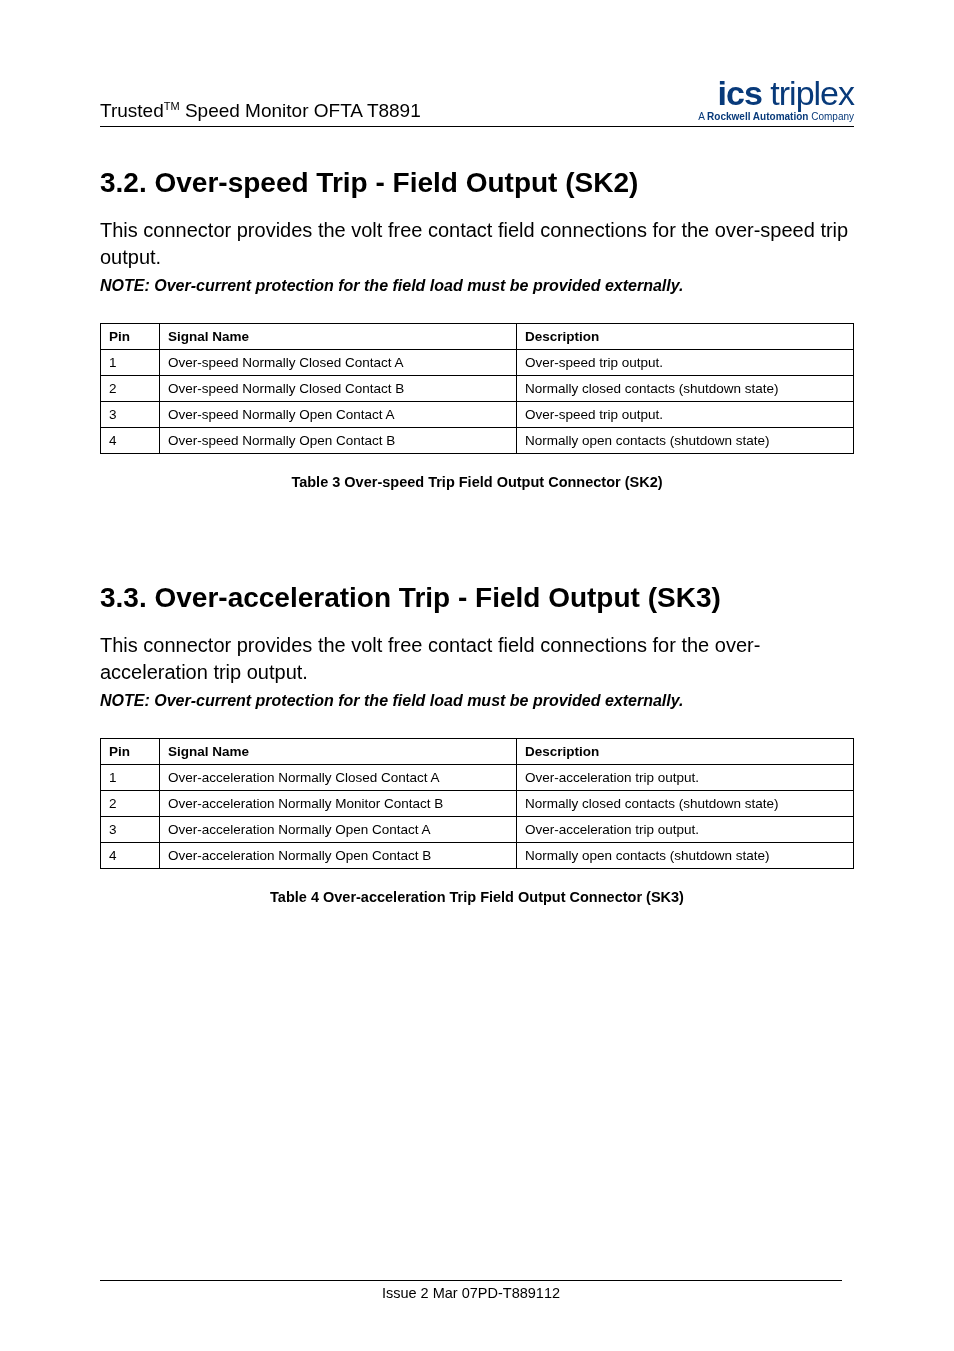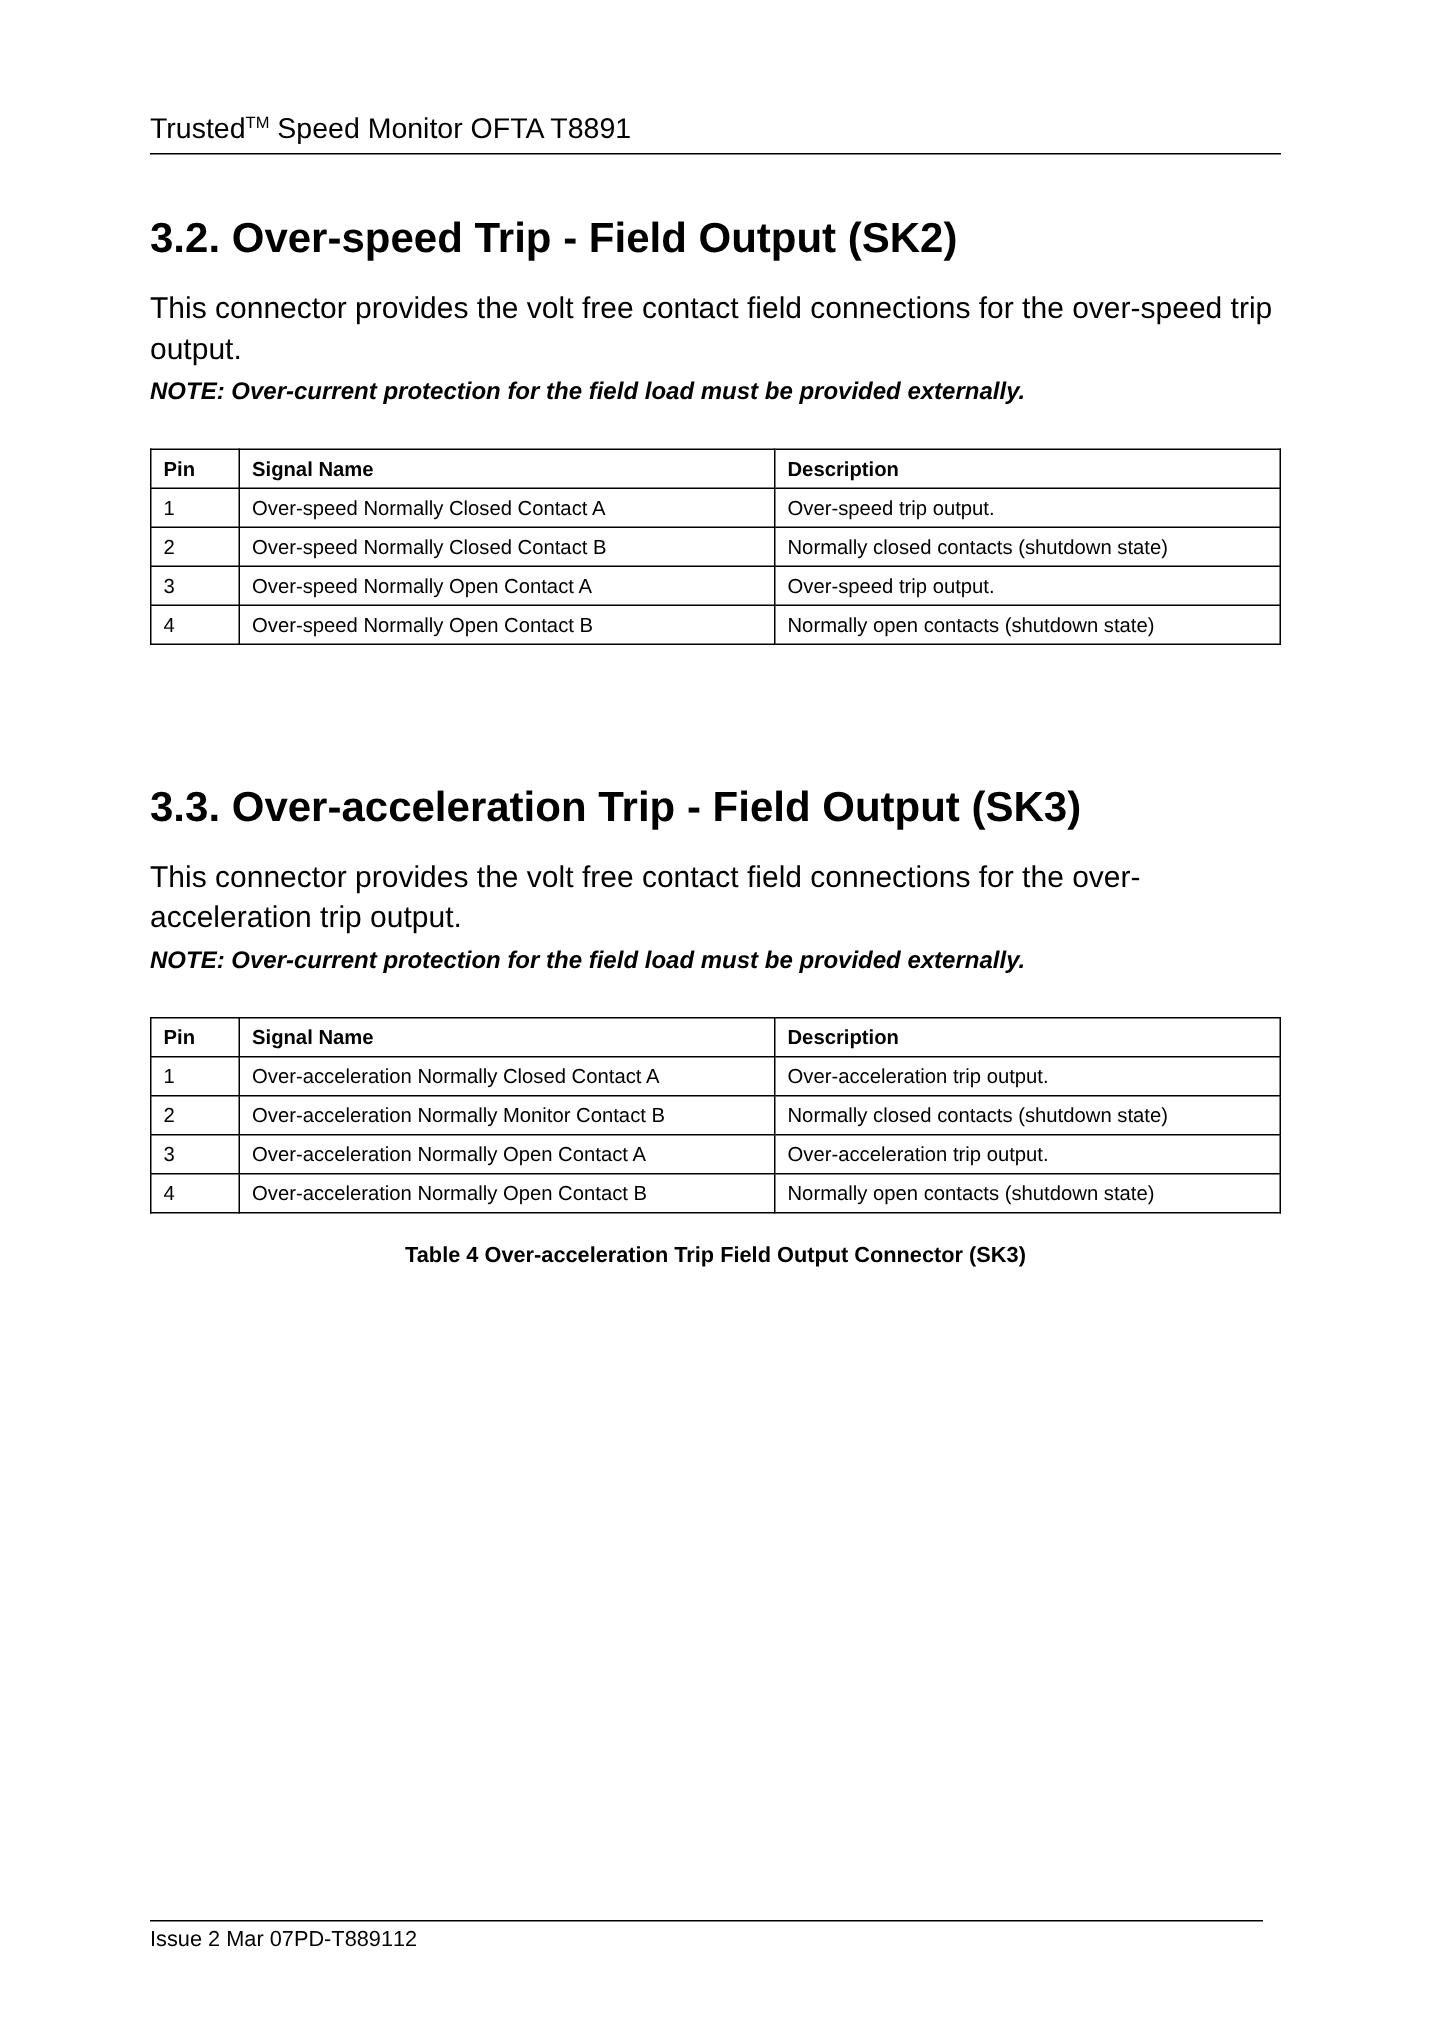--- a/index.html
+++ b/index.html
@@ -91,33 +91,41 @@
   .section-gap { height: 52px; }
 
   .footer {
     position: absolute;
     left: 100px;
     right: 112px;
     bottom: 50px;
     border-top: 1px solid #000;
     padding-top: 4px;
     display: flex;
-    justify-content: flex-start;
+    justify-content: center;
     font-size: 14.5px;
   }
 </style>
 </head>
 <body>
 
 <div class="page">
 
   <div class="header">
     <div class="header-left">
       <span>Trusted</span><sup>TM</sup><span> Speed Monitor OFTA T8891</span>
     </div>
+    <div class="logo">
+      <div class="logo-top">
+        <span class="ics-bold">ics</span><span> triplex</span>
+      </div>
+      <div class="logo-sub">
+        <span>A </span><span class="rockwell">Rockwell Automation</span><span> Company</span>
+      </div>
+    </div>
   </div>
 
   <h2 class="section">3.2. Over-speed Trip - Field Output (SK2)</h2>
   <p class="body">This connector provides the volt free contact field connections for the over-speed trip output.</p>
   <p class="note">NOTE: Over-current protection for the field load must be provided externally.</p>
 
   <table class="pin-table">
     <thead>
       <tr>
         <th class="col-pin">Pin</th>
@@ -141,20 +149,21 @@
         <td>Over-speed Normally Open Contact A</td>
         <td>Over-speed trip output.</td>
       </tr>
       <tr>
         <td>4</td>
         <td>Over-speed Normally Open Contact B</td>
         <td>Normally open contacts (shutdown state)</td>
       </tr>
     </tbody>
   </table>
+  <p class="caption">Table 3 Over-speed Trip Field Output Connector (SK2)</p>
 
   <div class="section-gap"></div>
 
   <h2 class="section">3.3. Over-acceleration Trip - Field Output (SK3)</h2>
   <p class="body">This connector provides the volt free contact field connections for the over-acceleration trip output.</p>
   <p class="note">NOTE: Over-current protection for the field load must be provided externally.</p>
 
   <table class="pin-table">
     <thead>
       <tr>

